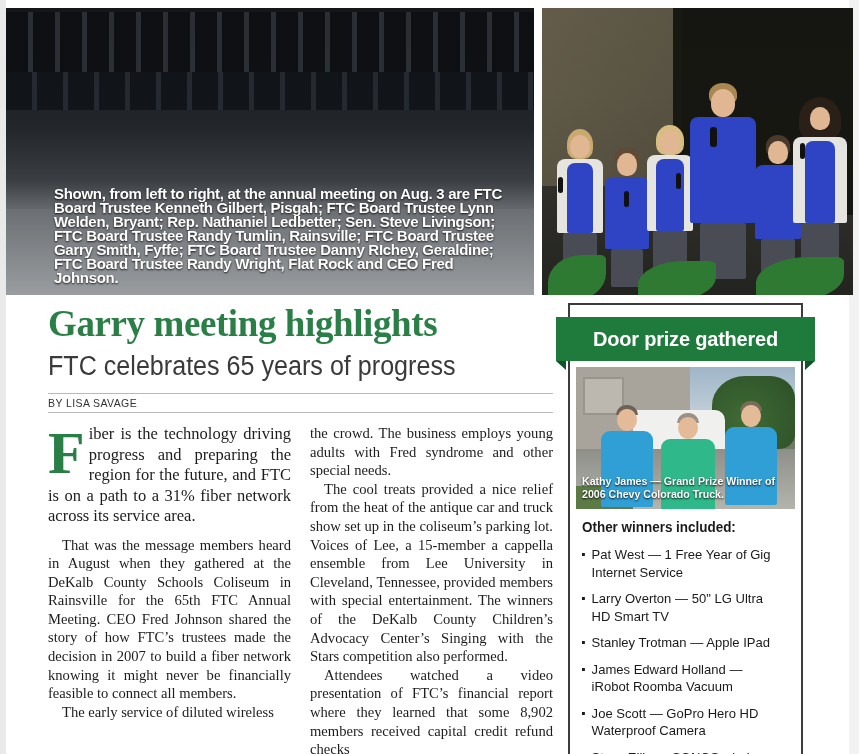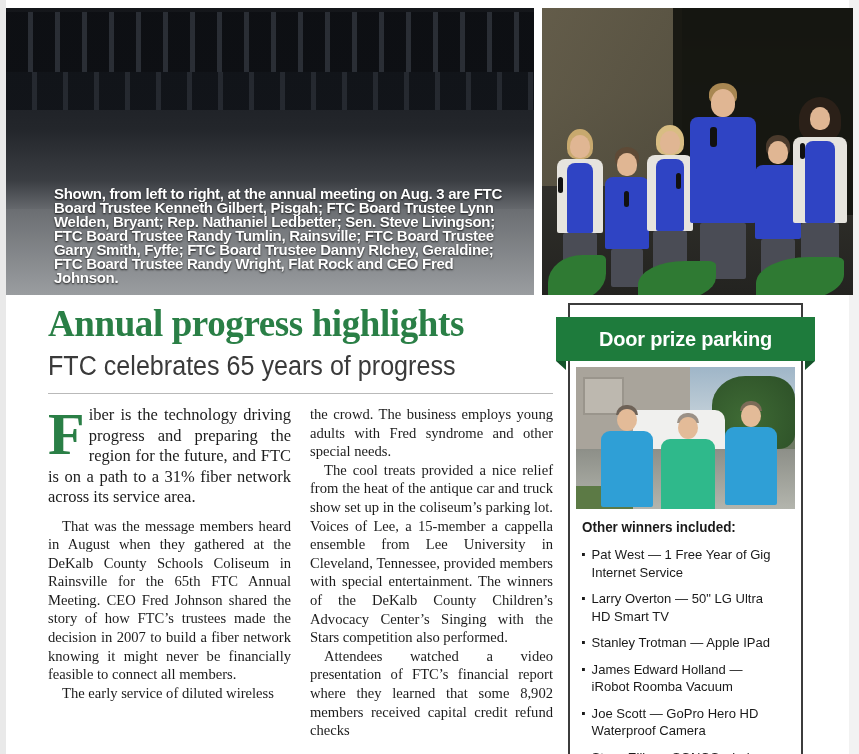--- a/index.html
+++ b/index.html
@@ -518,42 +518,43 @@
         <div class="mic" style="left:8px;top:46px;"></div>
       </div>
 
       <div class="plant" style="left:6px;"></div>
       <div class="plant" style="left:96px;width:78px;height:40px;"></div>
       <div class="plant" style="left:214px;width:88px;height:44px;"></div>
     </div>
   </div>
 
   <div class="article">
-    <h1 class="headline">Annual progress highlights</h1>
+    <h1 class="headline">Garry meeting highlights</h1>
     <div class="subhead">FTC celebrates 65 years of progress</div>
     <div class="rule"></div>
+    <div class="byline">BY LISA SAVAGE</div>
 
     <div class="columns">
       <div class="col left">
         <p class="lead"><span class="dropcap">F</span><span>iber is the technology driving progress and preparing the region for the future, and FTC is on a path to a 31% fiber network across its service area.</span></p>
         <p class="body-p first">That was the message members heard in August when they gathered at the DeKalb County Schools Coliseum in Rainsville for the 65th FTC Annual Meeting. CEO Fred Johnson shared the story of how FTC’s trustees made the decision in 2007 to build a fiber network knowing it might never be financially feasible to connect all members.</p>
         <p class="body-p">The early service of diluted wireless</p>
       </div>
       <div class="col right">
         <p class="body-p">the crowd. The business employs young adults with Fred syndrome and other special needs.</p>
         <p class="body-p indent">The cool treats provided a nice relief from the heat of the antique car and truck show set up in the coliseum’s parking lot. Voices of Lee, a 15-member a cappella ensemble from Lee University in Cleveland, Tennessee, provided members with special entertainment. The winners of the DeKalb County Children’s Advocacy Center’s Singing with the Stars competition also performed.</p>
         <p class="body-p indent">Attendees watched a video presentation of FTC’s financial report where they learned that some 8,902 members received capital credit refund checks</p>
       </div>
     </div>
   </div>
 
   <div class="sidebar">
 
     <div class="banner-wrap">
-      <div class="banner">Door prize parking</div>
+      <div class="banner">Door prize gathered</div>
       <div class="fold fold-left"></div>
       <div class="fold fold-right"></div>
     </div>
 
     <div class="sb-photo">
       <div class="sb-sky"></div>
       <div class="sb-bldg">
         <div class="sb-door"></div>
       </div>
       <div class="sb-trees"></div>
@@ -570,20 +571,21 @@
         <div class="hair" style="top:10px;background:#9a9086;"></div>
         <div class="head" style="top:14px;"></div>
         <div class="shirt" style="top:36px;width:54px;height:72px;background:#2fb98b;"></div>
       </div>
       <div class="sb-person" style="left:148px;width:54px;height:110px;">
         <div class="hair" style="top:4px;background:#7b6c58;"></div>
         <div class="head" style="top:8px;"></div>
         <div class="shirt" style="top:30px;width:52px;height:78px;background:#2f9fd6;"></div>
       </div>
 
+      <div class="sb-caption">Kathy James — Grand Prize Winner of 2006 Chevy Colorado Truck.</div>
     </div>
 
     <div class="sb-body">
       <div class="sb-title">Other winners included:</div>
       <ul class="sb-list">
         <li>Pat West — 1 Free Year of Gig Internet Service</li>
         <li>Larry Overton — 50" LG Ultra HD Smart TV</li>
         <li>Stanley Trotman — Apple IPad</li>
         <li>James Edward Holland — iRobot Roomba Vacuum</li>
         <li>Joe Scott — GoPro Hero HD Waterproof Camera</li>

